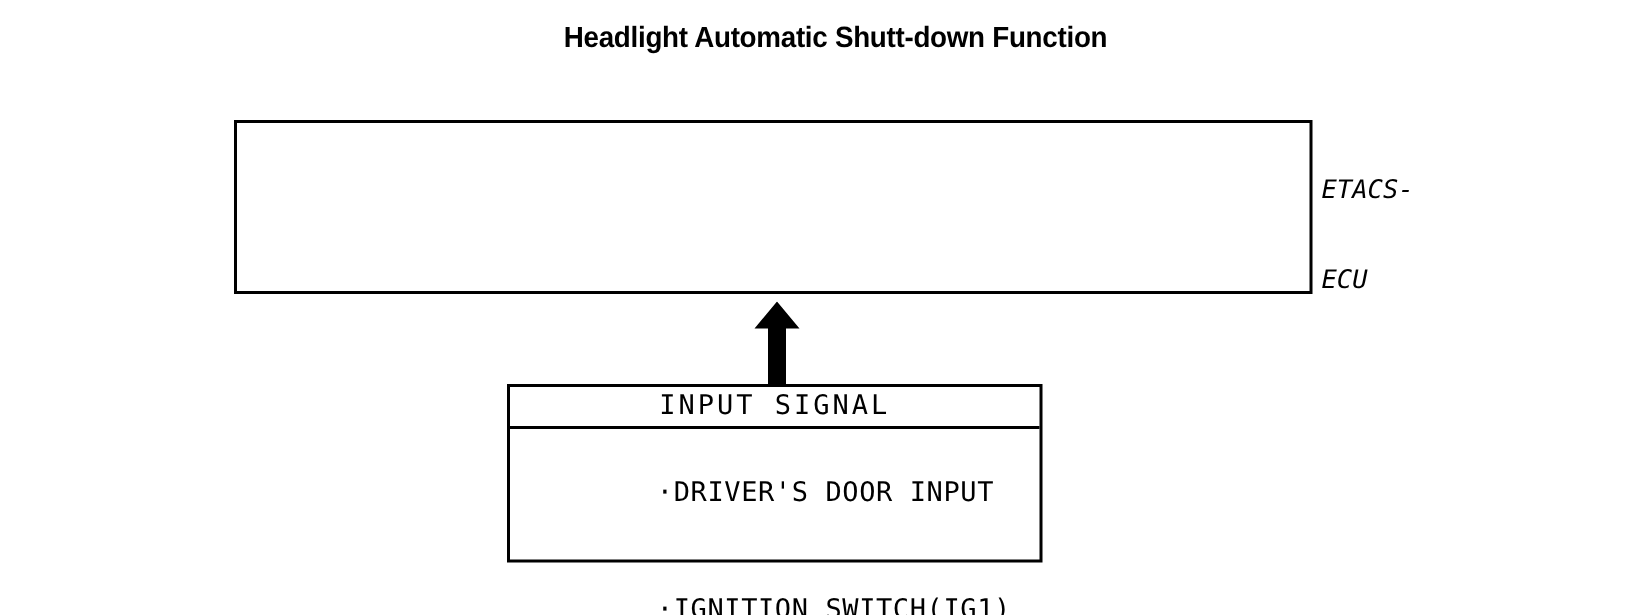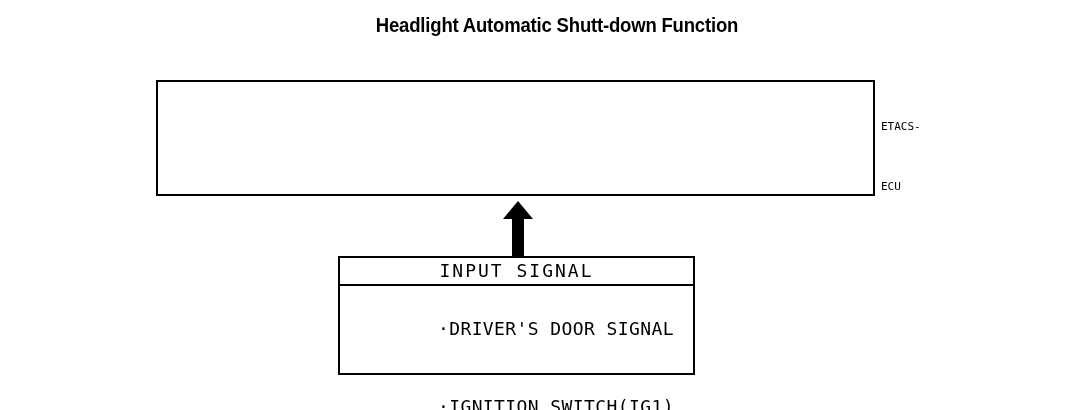--- a/index.html
+++ b/index.html
@@ -52,25 +52,26 @@
     border: 2px solid #000000;
     box-sizing: border-box;
     background: #ffffff;
   }
 
   .ecu-label {
     position: absolute;
     left: 868px;
     top: 77px;
     font-family: "DejaVu Sans Mono", "Liberation Mono", monospace;
-    font-size: 11px;
+    font-size: 17px;
     line-height: 20px;
     letter-spacing: 0px;
     color: #000000;
     white-space: pre;
+    font-style: italic;
   }
   .ecu-label .ecu-line { display: block; }
 
   
   .arrow {
     position: absolute;
     left: 489px;
     top: 201px;
     width: 32px;
     height: 56px;
@@ -144,21 +145,21 @@
       <polygon points="16,0 31,18 22,18 22,56 10,56 10,18 1,18" fill="#000000"></polygon>
     </svg>
   </div>
 
   <div class="input-box">
     <div class="input-header">
       <span class="input-header-text">INPUT SIGNAL</span>
     </div>
     <div class="input-list">
       <span class="input-item">
-        <span class="bullet">·</span><span>DRIVER'S DOOR SIGNAL</span>
+        <span class="bullet">·</span><span>DRIVER'S DOOR INPUT</span>
       </span>
       <span class="input-item">
         <span class="bullet">·</span><span>IGNITION SWITCH(IG1)</span>
       </span>
 
     </div>
   </div>
 
 </div>
 

